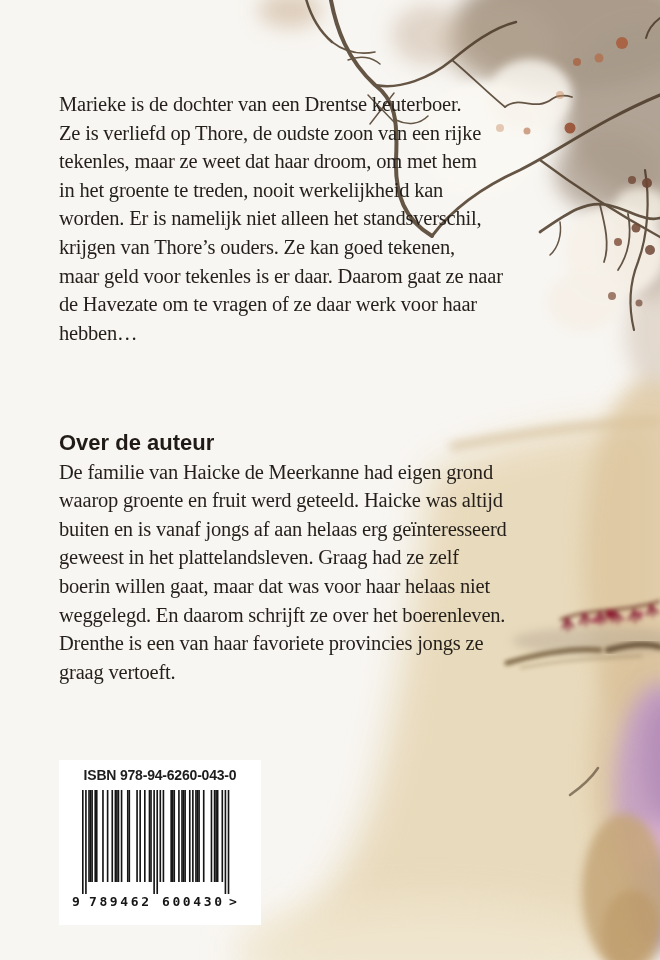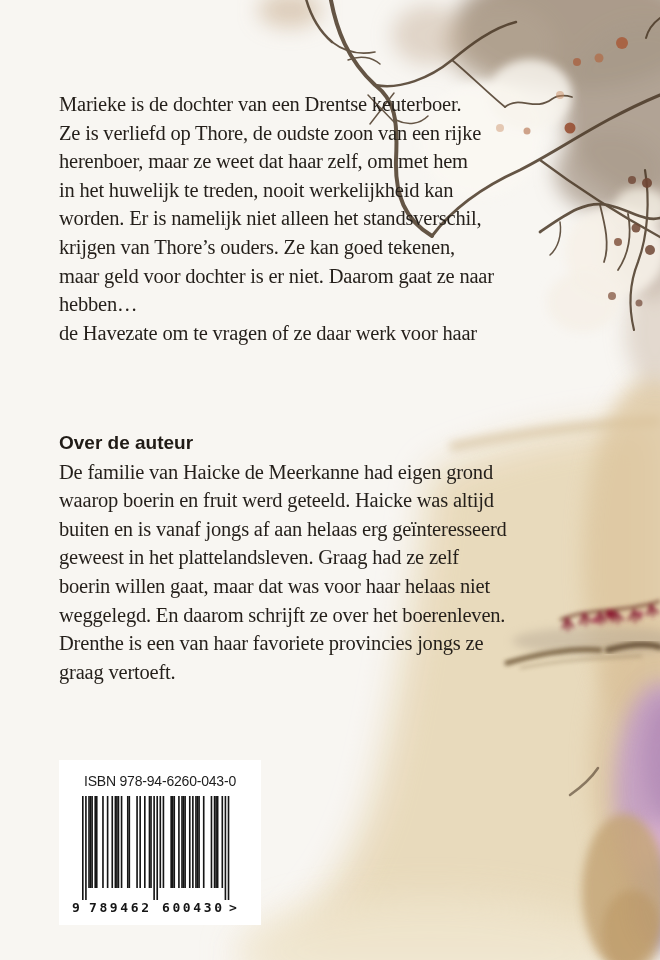--- a/index.html
+++ b/index.html
@@ -13,30 +13,30 @@
   .textcol{position:absolute;left:59px;}
   .synopsis{top:90px;}
   .author-section{top:429px;}
   .tline{
     font-family:"Liberation Serif", serif;
     font-size:20.5px;line-height:28.6px;letter-spacing:-0.2px;
     color:#241f1a;white-space:nowrap;
   }
   .author-heading{
     font-family:"Liberation Sans", sans-serif;
-    font-weight:700;font-size:19px;line-height:28.6px;
+    font-weight:700;font-size:22px;line-height:28.6px;
     color:#201b16;white-space:nowrap;
   }
   .isbn-box{
     position:absolute;left:59px;top:760px;width:202px;height:165px;
     background:#ffffff;
   }
   .isbn-label{
-    margin-top:13px;text-align:center;
-    font-family:"Liberation Sans", sans-serif;font-weight:400;
+    margin-top:7px;text-align:center;
+    font-family:"Liberation Sans", sans-serif;font-weight:700;
     font-size:14px;letter-spacing:-0.2px;color:#1d1d1d;white-space:nowrap;
   }
   .barcode-svg{display:block;margin:7px 0 0 13px;}
   .bc-digit{
     font-family:"DejaVu Sans Mono", monospace;
     font-weight:700;font-size:13px;fill:#161616;
   }
 </style>
 </head>
 <body>
@@ -155,33 +155,33 @@
       <ellipse cx="652" cy="850" rx="26" ry="26" fill="#e2b6d4" opacity="0.7" filter="url(#b10)"></ellipse>
       <ellipse cx="662" cy="905" rx="30" ry="46" fill="#a79ccc" opacity="0.85" filter="url(#b10)"></ellipse>
       <ellipse cx="624" cy="892" rx="42" ry="78" fill="#c5a678" opacity="0.85" filter="url(#b5)"></ellipse>
       <ellipse cx="632" cy="932" rx="30" ry="42" fill="#b8935f" opacity="0.5" filter="url(#b5)"></ellipse>
     </g>
   </svg>
 
   <div class="textcol synopsis">
     <div class="tline">Marieke is de dochter van een Drentse keuterboer.</div>
     <div class="tline">Ze is verliefd op Thore, de oudste zoon van een rijke</div>
-    <div class="tline">herenboer, maar ze weet dat haar zelf, om met hem</div>
-    <div class="tline">in het huwelijk te treden, nooit werkelijkheid kan</div>
+    <div class="tline">tekenles, maar ze weet dat haar droom, om met hem</div>
+    <div class="tline">in het groente te treden, nooit werkelijkheid kan</div>
     <div class="tline">worden. Er is namelijk niet alleen het standsverschil,</div>
     <div class="tline">krijgen van Thore’s ouders. Ze kan goed tekenen,</div>
-    <div class="tline">maar geld voor dochter is er niet. Daarom gaat ze naar</div>
+    <div class="tline">maar geld voor tekenles is er daar. Daarom gaat ze naar</div>
+    <div class="tline">de Havezate om te vragen of ze daar werk voor haar</div>
     <div class="tline">hebben…</div>
-    <div class="tline">de Havezate om te vragen of ze daar werk voor haar</div>
   </div>
 
   <div class="textcol author-section">
     <div class="author-heading">Over de auteur</div>
     <div class="tline">De familie van Haicke de Meerkanne had eigen grond</div>
-    <div class="tline">waarop boerin en fruit werd geteeld. Haicke was altijd</div>
+    <div class="tline">waarop groente en fruit werd geteeld. Haicke was altijd</div>
     <div class="tline">buiten en is vanaf jongs af aan helaas erg geïnteresseerd</div>
     <div class="tline">geweest in het plattelandsleven. Graag had ze zelf</div>
     <div class="tline">boerin willen gaat, maar dat was voor haar helaas niet</div>
     <div class="tline">weggelegd. En daarom schrijft ze over het boerenleven.</div>
     <div class="tline">Drenthe is een van haar favoriete provincies jongs ze</div>
     <div class="tline">graag vertoeft.</div>
   </div>
 
   <div class="isbn-box">
     <div class="isbn-label">ISBN 978-94-6260-043-0</div>

